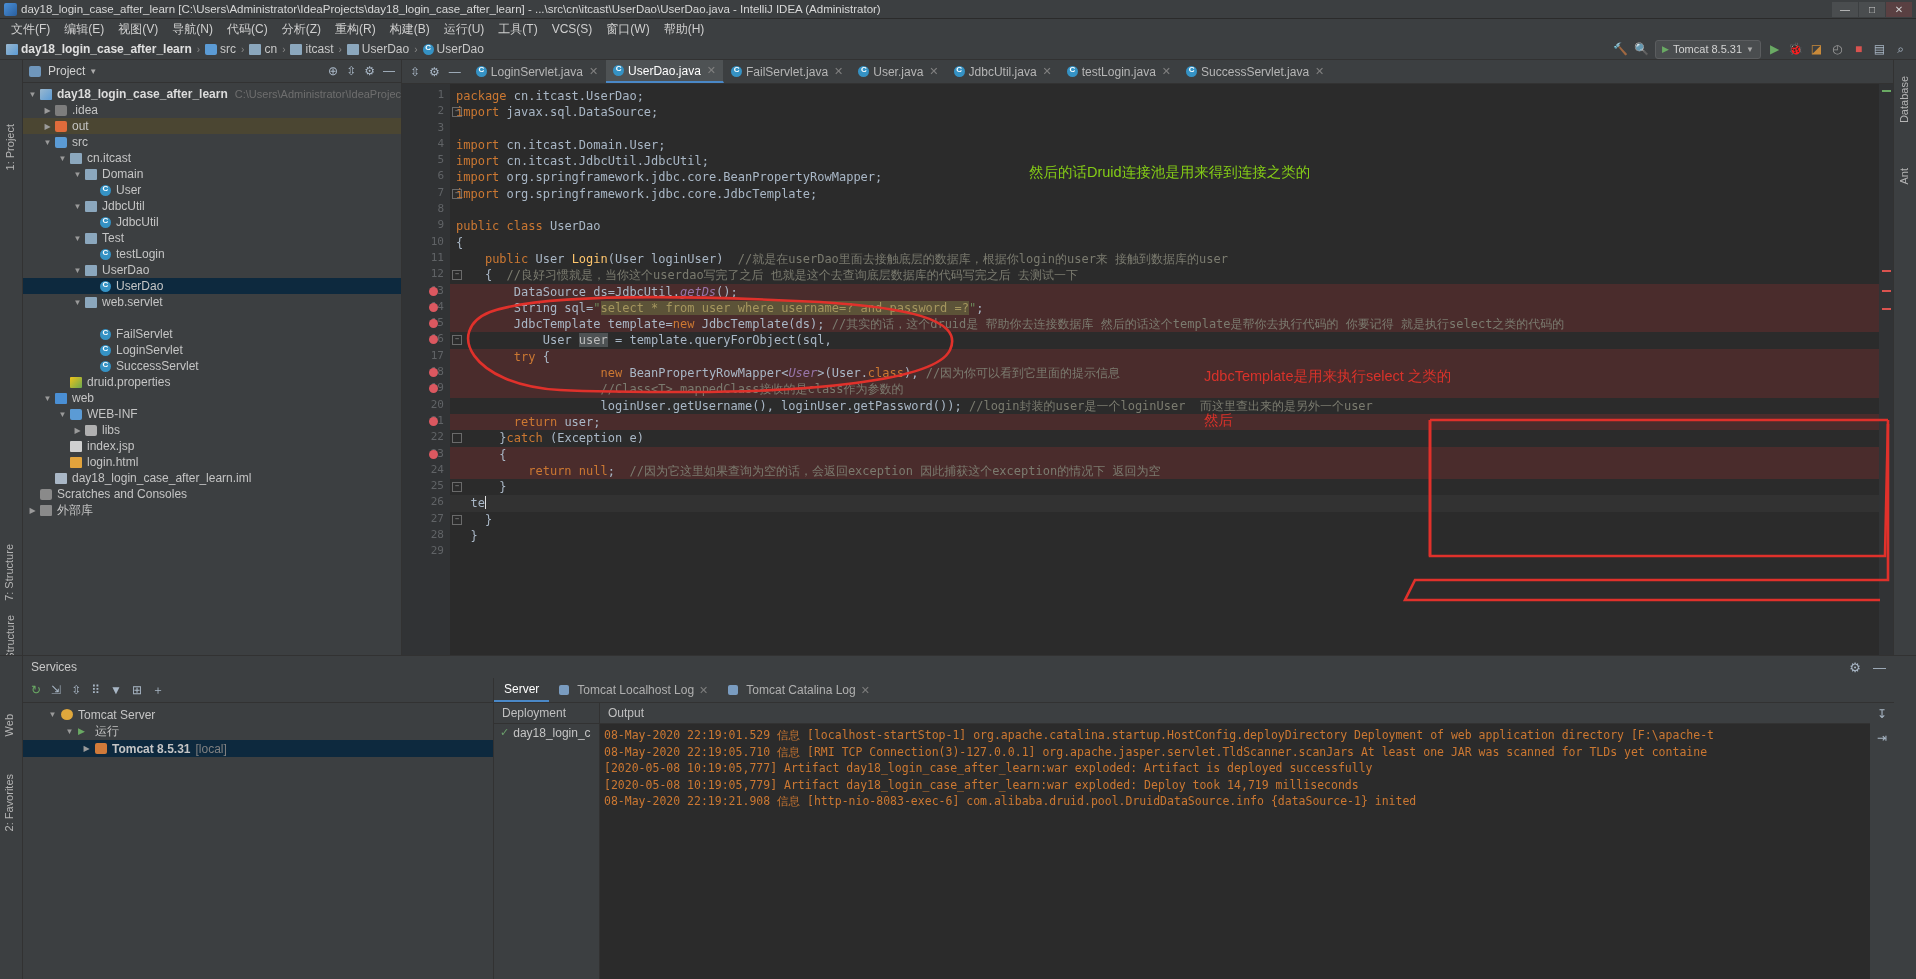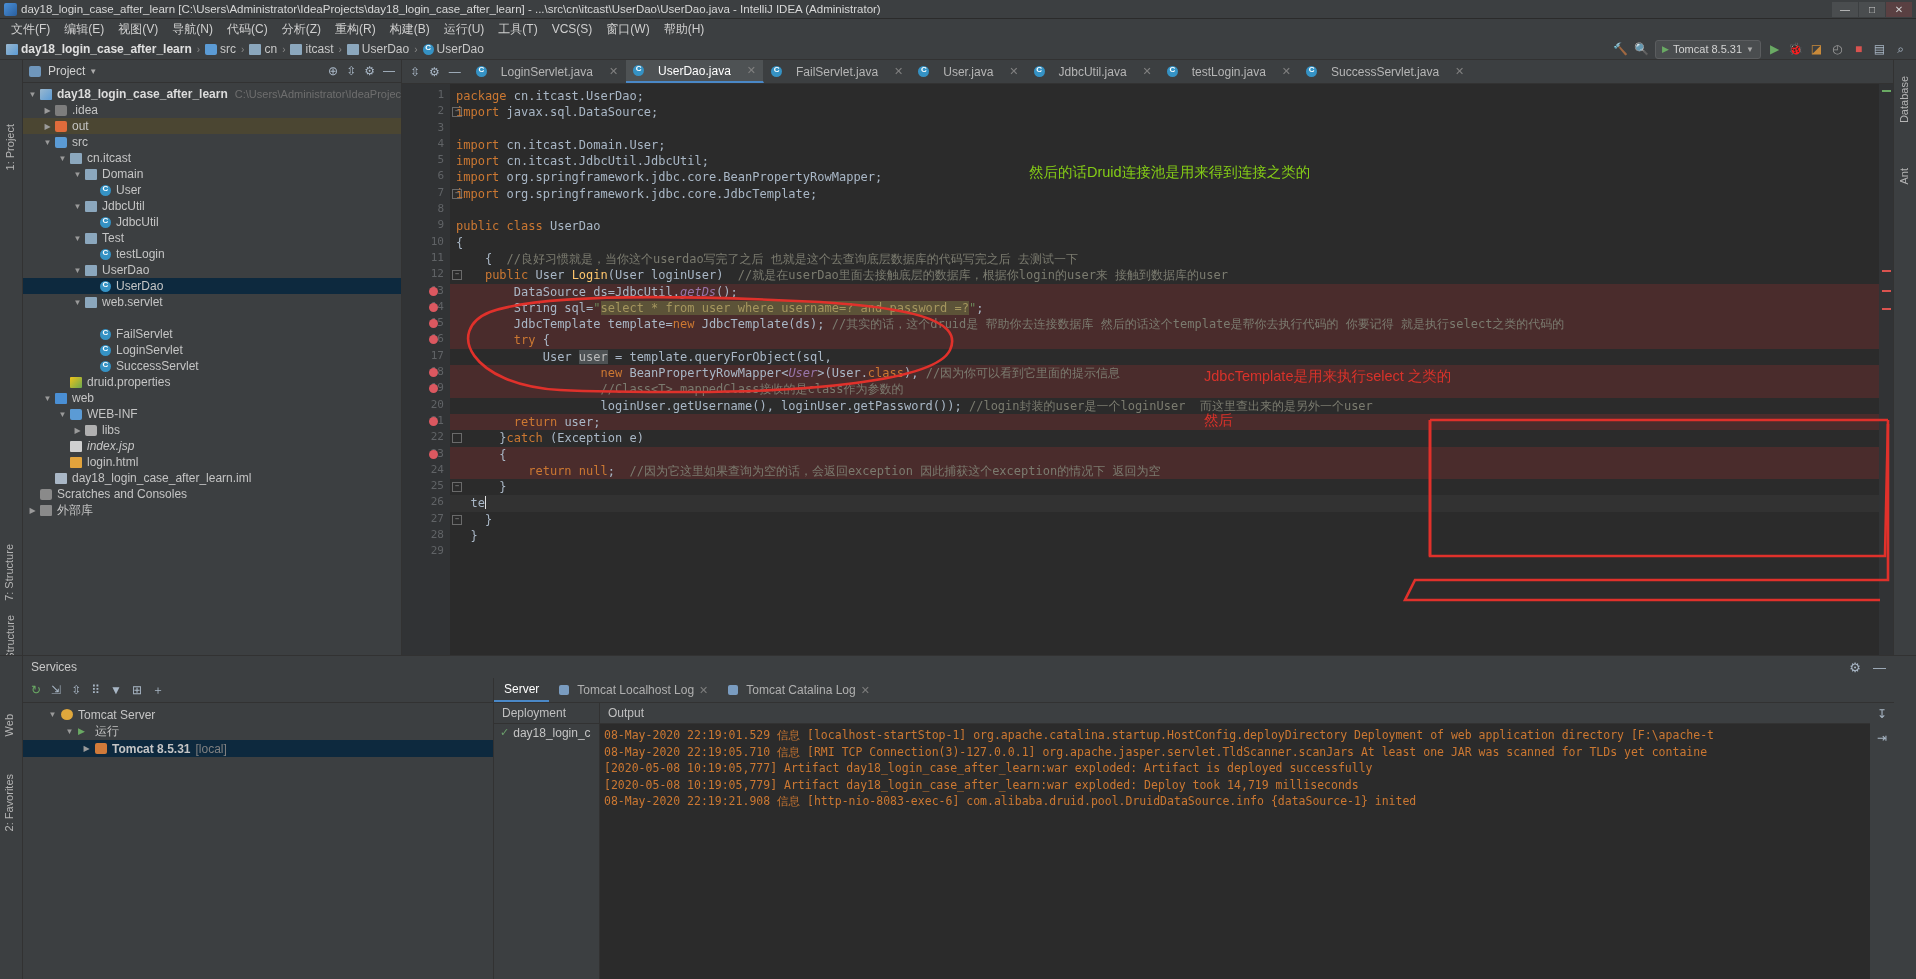--- a/index.html
+++ b/index.html
@@ -60,21 +60,21 @@
   .ico.libs{background:#b0b0b0;border-radius:1px 2px 2px 2px;}
   .ico.scratch{background:#8a8a8a;border-radius:2px;}
   .ico.ext{background:#8a8a8a;border-radius:1px;}
   .pp-scroll{height:9px;background:#3c3f41;border-top:1px solid #323232;position:relative;}
   .pp-scroll .thumb{position:absolute;left:16px;top:1px;height:7px;width:300px;background:#6b6b6b;border-radius:3px;}
 
   
   .editor-wrap{flex:1;display:flex;flex-direction:column;background:#2b2b2b;min-width:0;}
   .tabbar{height:23px;background:#3c3f41;display:flex;align-items:stretch;border-bottom:1px solid #323232;overflow:hidden;}
   .tab-tools{display:flex;align-items:center;gap:9px;padding:0 8px;color:#a9b7c6;font-size:12px;flex:none;}
-  .etab{display:flex;align-items:center;padding:0 7px;gap:14px;font-size:12px;color:#b6b6b6;border-right:1px solid #3c3f41;white-space:nowrap;background:#3c3f41;}
+  .etab{display:flex;align-items:center;padding:0 7px;gap:4px;font-size:12px;color:#b6b6b6;border-right:1px solid #3c3f41;white-space:nowrap;background:#3c3f41;}
   .etab.active{background:#4e5254;color:#ffffff;border-bottom:2px solid #4a88c7;}
   .etab .x{color:#808080;font-size:11px;margin-left:2px;}
   .editor{flex:1;position:relative;background:#2b2b2b;overflow:hidden;display:flex;}
   .gutter{width:48px;background:#313335;flex:none;padding-top:4px;text-align:right;}
   .gline{height:16.3px;font-family:"DejaVu Sans Mono",monospace;font-size:11px;color:#606366;padding-right:6px;position:relative;}
   .bp{position:absolute;left:27px;top:3px;width:9px;height:9px;border-radius:50%;background:#db5860;}
   .fold{position:absolute;right:-12px;top:3px;width:8px;height:8px;border:1px solid #6a6a6a;color:#9a9a9a;font-size:7px;line-height:7px;text-align:center;}
   .codearea{flex:1;position:relative;padding-top:4px;font-family:"DejaVu Sans Mono",monospace;font-size:12px;overflow:hidden;}
   .cline{height:16.3px;white-space:pre;line-height:16.3px;padding-left:6px;position:relative;}
   .cline.err{background:#4a2c2c;}
@@ -330,21 +330,21 @@
           <div class="tnode" style="padding-left: 34px;">
             <span class="arrow">▼</span>
             <span class="ico folder" style="margin-left: 2px;"></span>
             <span class="tlabel">WEB-INF</span>
           </div>
           <div class="tnode" style="padding-left: 49px;">
             <span class="arrow">▶</span>
             <span class="ico libs" style="margin-left: 2px;"></span>
             <span class="tlabel">libs</span>
           </div>
-          <div class="tnode" style="padding-left: 34px; font-style: italic;">
+          <div class="tnode" style="padding-left: 34px;">
             <span class="arrow"></span>
             <span class="ico jsp" style="margin-left: 2px;"></span>
             <span class="tlabel">index.jsp</span>
           </div>
           <div class="tnode" style="padding-left: 34px;">
             <span class="arrow"></span>
             <span class="ico html" style="margin-left: 2px;"></span>
             <span class="tlabel">login.html</span>
           </div>
           <div class="tnode" style="padding-left: 19px;">
@@ -449,27 +449,27 @@
             <div class="cline"><span class="kw">package</span> <span class="plain">cn.itcast.UserDao</span><span class="plain">;</span></div>
             <div class="cline"><span class="kw">import</span> <span class="plain">javax.sql.DataSource</span><span class="plain">;</span></div>
             <div class="cline"></div>
             <div class="cline"><span class="kw">import</span> <span class="plain">cn.itcast.Domain.User</span><span class="plain">;</span></div>
             <div class="cline"><span class="kw">import</span> <span class="plain">cn.itcast.JdbcUtil.JdbcUtil</span><span class="plain">;</span></div>
             <div class="cline"><span class="kw">import</span> <span class="plain">org.springframework.jdbc.core.BeanPropertyRowMapper</span><span class="plain">;</span></div>
             <div class="cline"><span class="kw">import</span> <span class="plain">org.springframework.jdbc.core.JdbcTemplate</span><span class="plain">;</span></div>
             <div class="cline"></div>
             <div class="cline"><span class="kw">public class</span> <span class="plain">UserDao</span></div>
             <div class="cline"><span class="plain">{</span></div>
+            <div class="cline">    <span class="kw">public</span> <span class="plain">User</span> <span class="fn">Login</span><span class="plain">(User loginUser)</span>  <span class="cmt">//就是在userDao里面去接触底层的数据库，根据你login的user来 接触到数据库的user</span></div>
             <div class="cline">    <span class="plain">{</span>  <span class="cmt">//良好习惯就是，当你这个userdao写完了之后 也就是这个去查询底层数据库的代码写完之后 去测试一下</span></div>
-            <div class="cline">    <span class="kw">public</span> <span class="plain">User</span> <span class="fn">Login</span><span class="plain">(User loginUser)</span>  <span class="cmt">//就是在userDao里面去接触底层的数据库，根据你login的user来 接触到数据库的user</span></div>
             <div class="cline err">        <span class="plain">DataSource ds=JdbcUtil.</span><span class="fld">getDs</span><span class="plain">();</span></div>
             <div class="cline err">        <span class="plain">String sql=</span><span class="str">"</span><span class="sqlstr">select * from user where username=? and password =?</span><span class="str">"</span><span class="plain">;</span></div>
             <div class="cline err">        <span class="plain">JdbcTemplate template=</span><span class="kw">new</span> <span class="plain">JdbcTemplate(ds);</span> <span class="cmt">//其实的话，这个druid是 帮助你去连接数据库 然后的话这个template是帮你去执行代码的 你要记得 就是执行select之类的代码的</span></div>
+            <div class="cline">            <span class="plain">User </span><span class="hlbg">user</span><span class="plain"> = template.queryForObject(sql,</span></div>
             <div class="cline err">        <span class="kw">try</span> <span class="plain">{</span></div>
-            <div class="cline">            <span class="plain">User </span><span class="hlbg">user</span><span class="plain"> = template.queryForObject(sql,</span></div>
             <div class="cline err">                    <span class="kw">new</span> <span class="plain">BeanPropertyRowMapper&lt;</span><span class="fld">User</span><span class="plain">&gt;(User.</span><span class="kw">class</span><span class="plain">),</span> <span class="cmt">//因为你可以看到它里面的提示信息</span></div>
             <div class="cline err">                    <span class="cmt">//Class&lt;T&gt; mappedClass接收的是class作为参数的</span></div>
             <div class="cline">                    <span class="plain">loginUser.getUsername(), loginUser.getPassword());</span> <span class="cmt">//login封装的user是一个loginUser  而这里查出来的是另外一个user</span></div>
             <div class="cline err">        <span class="kw">return</span> <span class="plain">user;</span></div>
             <div class="cline">      <span class="plain">}</span><span class="kw">catch</span> <span class="plain">(Exception e)</span></div>
             <div class="cline err">      <span class="plain">{</span></div>
             <div class="cline err">          <span class="kw">return</span> <span class="kw">null</span><span class="plain">;</span>  <span class="cmt">//因为它这里如果查询为空的话，会返回exception 因此捕获这个exception的情况下 返回为空</span></div>
             <div class="cline">      <span class="plain">}</span></div>
             <div class="cline cur">  <span class="plain">te</span><span class="caret"></span></div>
             <div class="cline">    <span class="plain">}</span></div>

